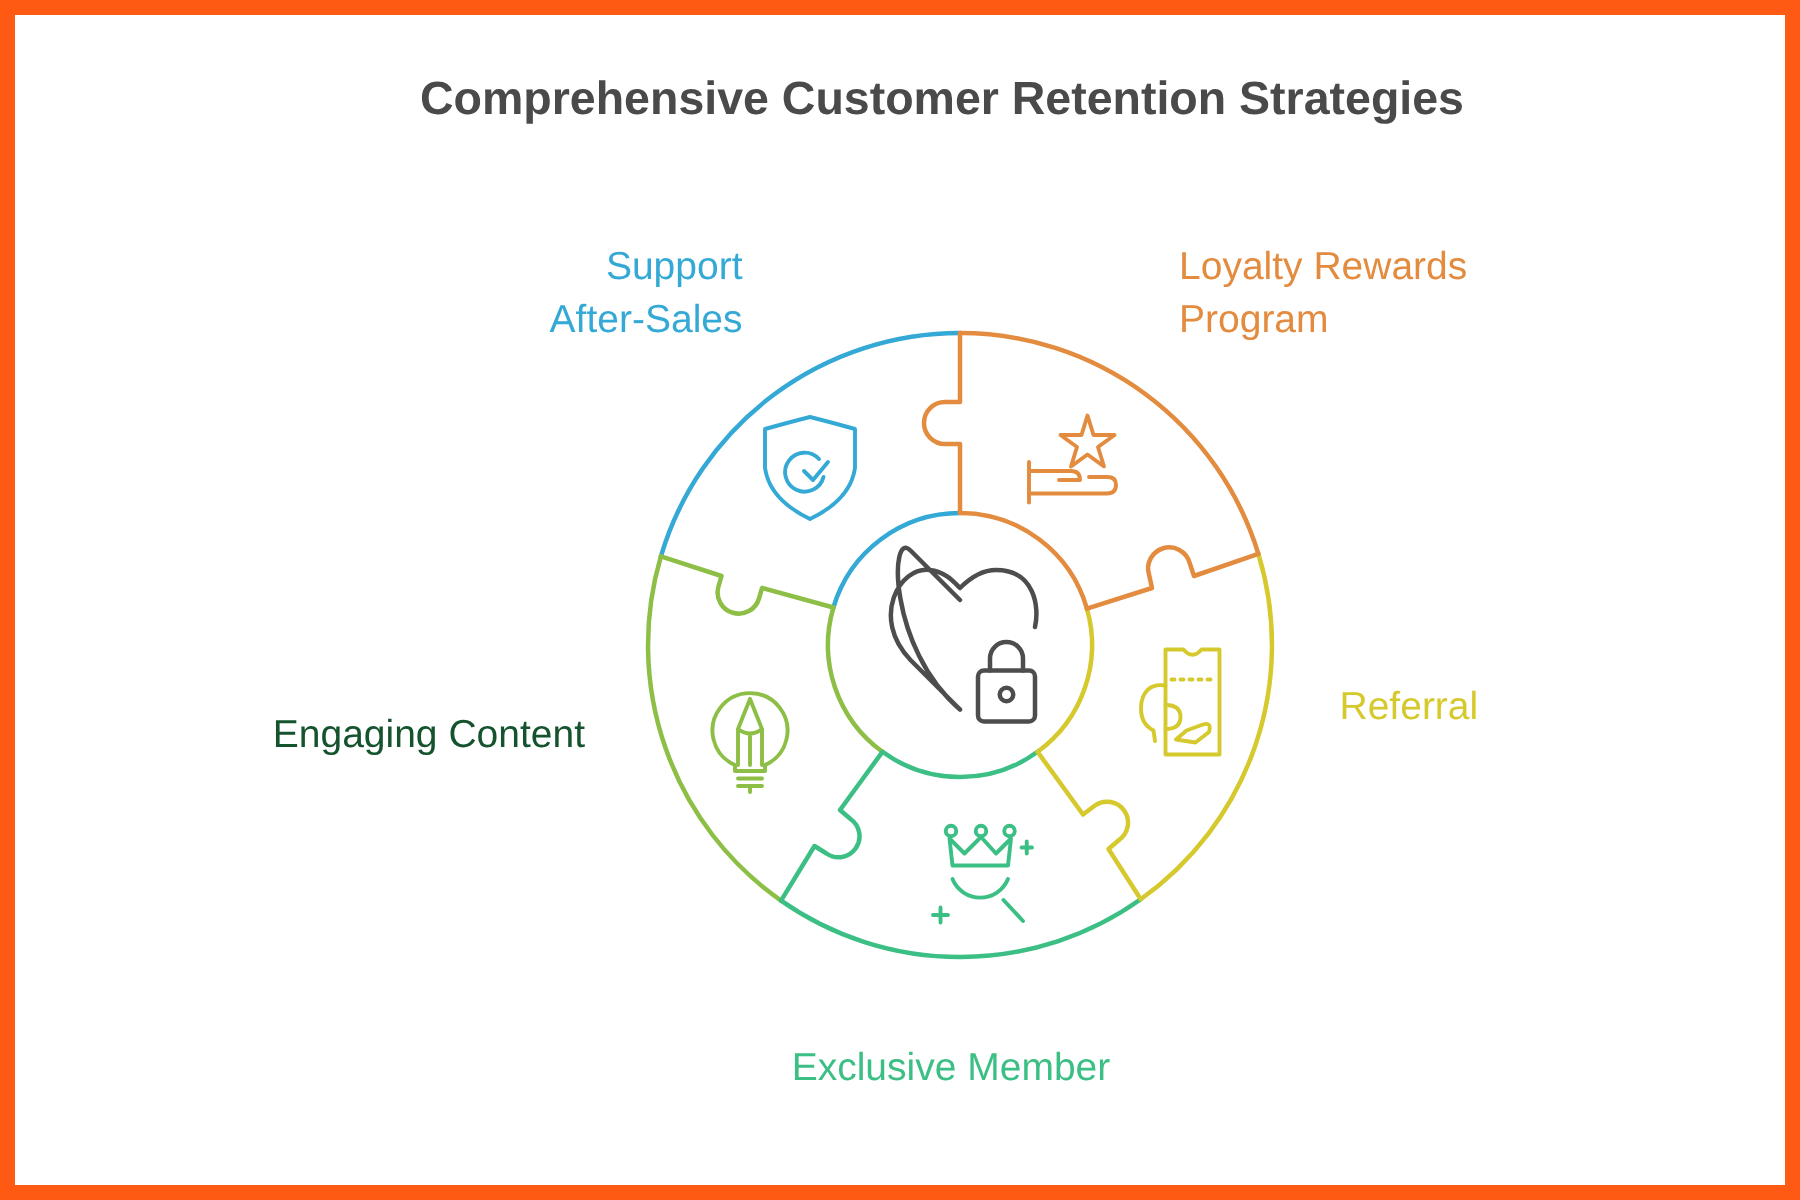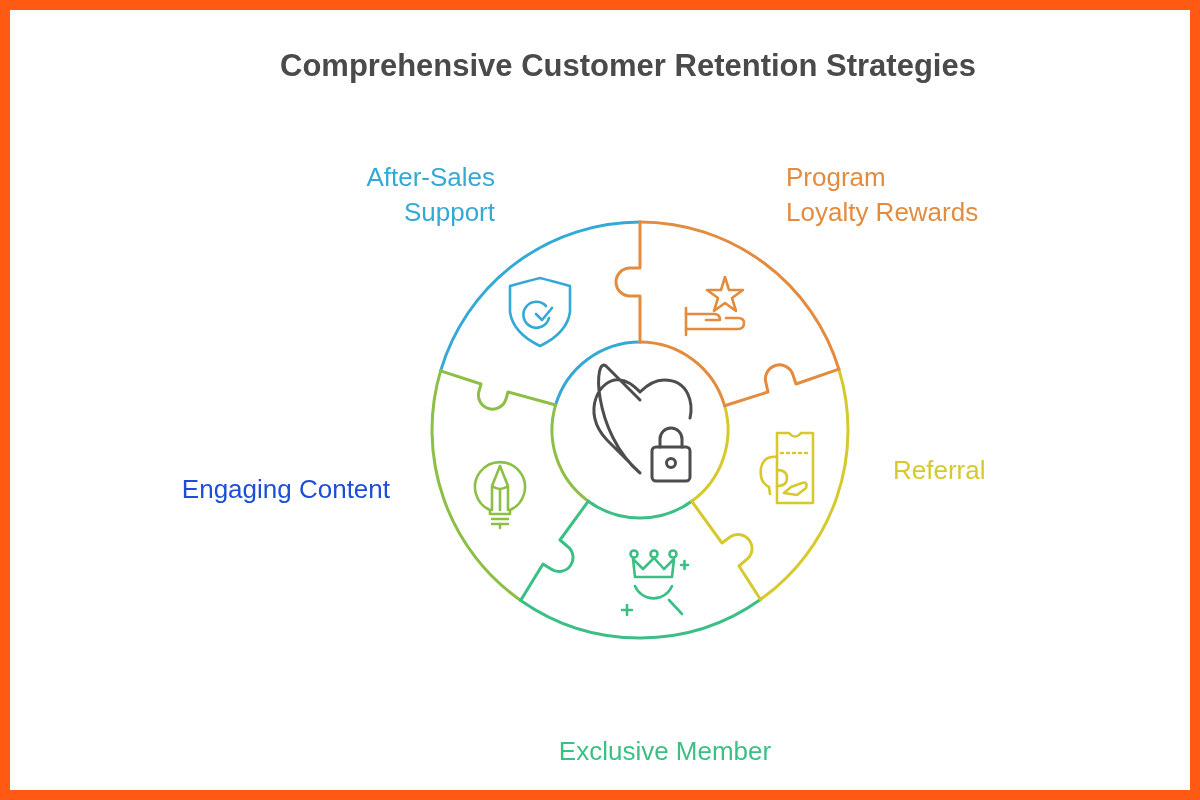--- a/index.html
+++ b/index.html
@@ -15,21 +15,21 @@
   }
   .label {
     position: absolute; font-family: "Liberation Sans", sans-serif; font-size: 26px;
     line-height: 35px;
   }
   .label span { display: block; }
   .lbl-after { left: 300px; top: 160px; width: 195px; text-align: right; }
   .lbl-loyalty { left: 786px; top: 160px; width: 260px; text-align: left; }
   .lbl-referral { left: 893px; top: 453px; width: 200px; text-align: left; }
   .lbl-engaging { left: 100px; top: 472px; width: 290px; text-align: right; }
-  .lbl-exclusive { left: 495px; top: 694px; width: 340px; text-align: center; margin-top: 40px; }
+  .lbl-exclusive { left: 464px; top: 694px; width: 340px; text-align: center; }
   svg.diagram { position: absolute; left: 0; top: 0; }
 </style>
 </head>
 <body>
 
 <div class="frame"></div>
 
 <div class="title">Comprehensive Customer Retention Strategies</div>
 
 <svg class="diagram" width="1200" height="800" viewBox="0 0 1200 800" fill="none" stroke-linecap="round" stroke-linejoin="round">
@@ -102,28 +102,28 @@
     <circle cx="673" cy="554" r="3.5"></circle>
     <path d="M 633 559 L 635 577 L 672 577 L 674 559 L 664 569 L 654 558 L 643 569 Z"></path>
     <path d="M 635 586 A 20 20 0 0 0 672 586"></path>
     <path d="M 669 600 L 682 614"></path>
     <path d="M 681 565 L 688 565 M 684.5 561 L 684.5 569"></path>
     <path d="M 622 610 L 632 610 M 627 605 L 627 615"></path>
   </g>
 </svg>
 
 <div class="label lbl-after" style="color:#35A9D6">
+  <span>Support</span>
   <span>After-Sales</span>
-  <span>Support</span>
 </div>
 <div class="label lbl-loyalty" style="color:#E38B3E">
+  <span>Loyalty Rewards</span>
   <span>Program</span>
-  <span>Loyalty Rewards</span>
 </div>
 <div class="label lbl-referral" style="color:#D6C92E">
   <span>Referral</span>
 </div>
 <div class="label lbl-exclusive" style="color:#3CBF84">
   <span>Exclusive Member</span>
 </div>
-<div class="label lbl-engaging" style="color:#1d4ed8">
+<div class="label lbl-engaging" style="color:#14532d">
   <span>Engaging Content</span>
 </div>
 
 </body></html>

